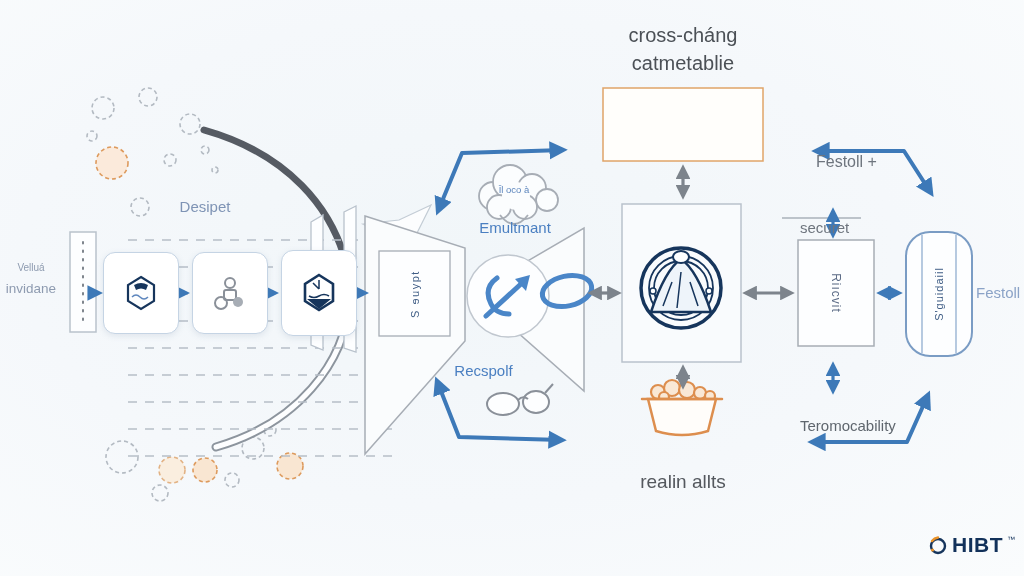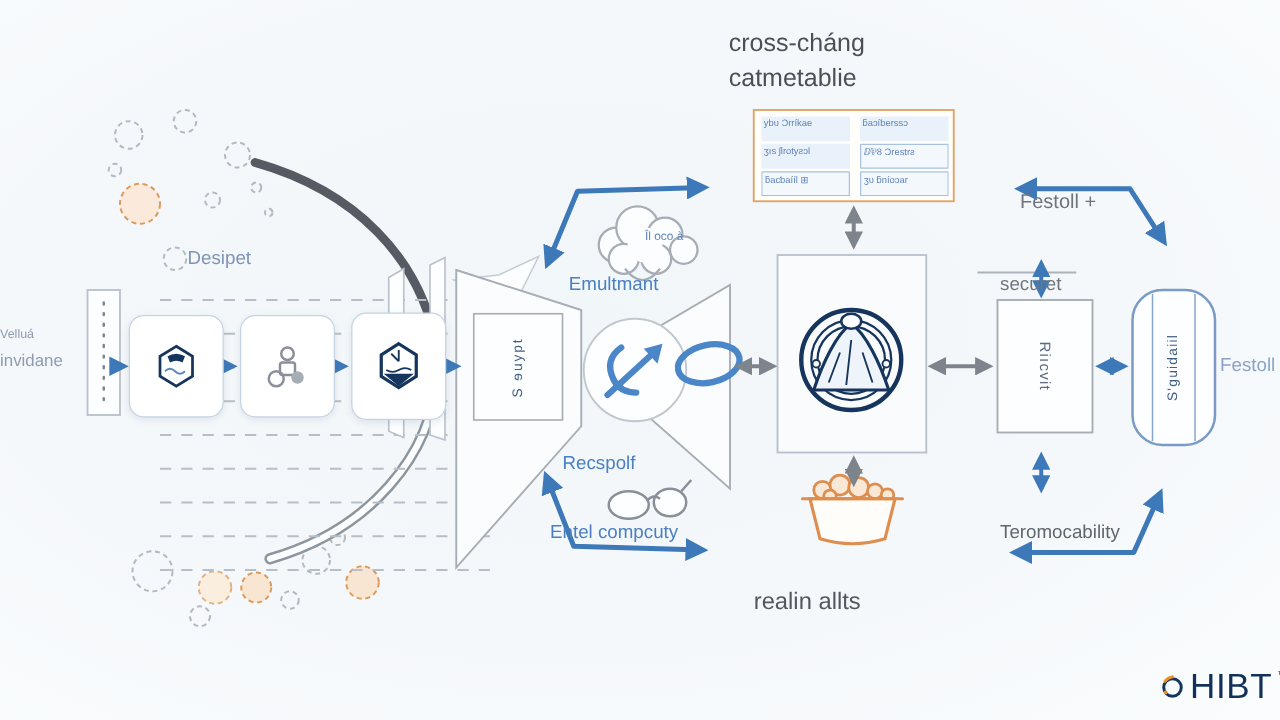--- a/index.html
+++ b/index.html
@@ -1,32 +1,32 @@
 <!DOCTYPE html>
 <html><head>
 <meta charset="utf-8">
 <style>
   html,body{margin:0;padding:0;}
   #stage{position:relative;width:1024px;height:576px;overflow:hidden;
     background:radial-gradient(ellipse at 45% 45%, #f1f6f9 0%, #f5f8fb 55%, #fafcfd 100%);
     font-family:"Liberation Sans",sans-serif;}
   #stage svg.layer{position:absolute;left:0;top:0;}
   .t{position:absolute;white-space:nowrap;line-height:1.15;}
-  .c{text-align:left;}
+  .c{text-align:center;}
   .box{position:absolute;background:#fff;border:1.5px solid #c5d4e4;border-radius:12px;
     box-shadow:0 2px 6px rgba(110,135,160,.16);display:flex;align-items:center;justify-content:center;}
   .rot{display:flex;align-items:center;justify-content:center;position:absolute;}
   .detailbox{position:absolute;left:609px;top:93px;width:150px;height:64px;
     display:grid;grid-template-columns:1fr 1fr;grid-auto-rows:1fr;column-gap:8px;row-gap:2px;
     font-size:7.5px;color:#5f82b8;overflow:hidden;}
   .detailbox .cell{background:#e9f2fb;border-radius:1px;padding:0 2px;line-height:1.5;
     overflow:hidden;white-space:nowrap;}
   .detailbox .cell.b{border:1px solid #a9c2e0;background:#f3f8fd;}
   .logo{position:absolute;left:928px;top:533px;display:flex;align-items:center;gap:4px;}
-  .logo .word{font-size:28px;font-weight:normal;color:#12315a;letter-spacing:.5px;}
+  .logo .word{font-size:21px;font-weight:bold;color:#12315a;letter-spacing:.5px;}
   .logo .mark{font-size:8px;color:#12315a;align-self:flex-start;margin-top:2px;}
 </style>
 </head>
 <body>
 
 <div id="stage">
 
   <svg class="layer" width="1024" height="576" viewBox="0 0 1024 576">
     <defs>
       <marker id="mb" markerWidth="4.6" markerHeight="4.6" refX="3.4" refY="2.3" orient="auto-start-reverse">
@@ -196,38 +196,29 @@
   </div>
 
   <div class="t c" style="left:583px;top:24px;width:200px;font-size:20px;color:#4b5056;">cross-cháng</div>
   <div class="t c" style="left:583px;top:52px;width:200px;font-size:20px;color:#4b5056;">catmetablie</div>
 
   <div class="t c" style="left:0px;top:262px;width:62px;font-size:10px;color:#8e9bb0;">Velluá</div>
   <div class="t c" style="left:0px;top:281px;width:62px;font-size:13.5px;color:#8e9bb0;">invidane</div>
 
   <div class="t c" style="left:150px;top:198px;width:110px;font-size:15px;color:#7f94b5;">Desipet</div>
 
-  <div class="t c" style="left:480px;top:185px;width:68px;font-size:9.5px;color:#5d86bd;padding-left:36px;">Îl oco à</div>
+  <div class="t c" style="left:480px;top:185px;width:68px;font-size:9.5px;color:#5d86bd;">Îl oco à</div>
   <div class="t c" style="left:455px;top:219px;width:120px;font-size:15px;color:#4a7fc1;">Emultmant</div>
 
   <div class="rot" style="left:379px;top:251px;width:71px;height:85px;">
     <span style="transform:rotate(-90deg);font-size:11px;letter-spacing:1.5px;color:#3f5d85;white-space:nowrap;">S ɘuypt</span>
   </div>
 
-  <div class="t c" style="left:450px;top:362px;width:115px;font-size:15px;color:#4a7fc1;">Recspolf</div>
-  <div class="t c" style="left:440px;top:417px;width:140px;font-size:15px;color:#4a7fc1;">Entel compcuty</div>
-
-  <div class="detailbox">
-    <div class="cell">ybυ Ɔrríkae</div>
-    <div class="cell">ƃaɔíƅerssɔ</div>
-    <div class="cell">ʒıs ʃlrotyƨɔl</div>
-    <div class="cell b">ⅅ⅌8 Ɔrestrƨ</div>
-    <div class="cell b">ƃacƅaííl ⊞</div>
-    <div class="cell b">ʒυ ƃníoɔar</div>
-  </div>
+  <div class="t c" style="left:426px;top:362px;width:115px;font-size:15px;color:#4a7fc1;">Recspolf</div>
+
 
   <div class="t c" style="left:603px;top:471px;width:160px;font-size:19px;color:#54585e;">realin allts</div>
 
   <div class="t" style="left:816px;top:153px;font-size:16px;color:#6e757e;">Festoll +</div>
   <div class="t" style="left:800px;top:175px;font-size:15px;color:#6e757e;margin-top:44px;">securet</div>
 
   <div class="rot" style="left:798px;top:240px;width:76px;height:106px;">
     <span style="transform:rotate(90deg);font-size:12px;letter-spacing:1px;color:#5a6a85;white-space:nowrap;">Riıcvit</span>
   </div>
   <div class="rot" style="left:906px;top:232px;width:66px;height:124px;">

